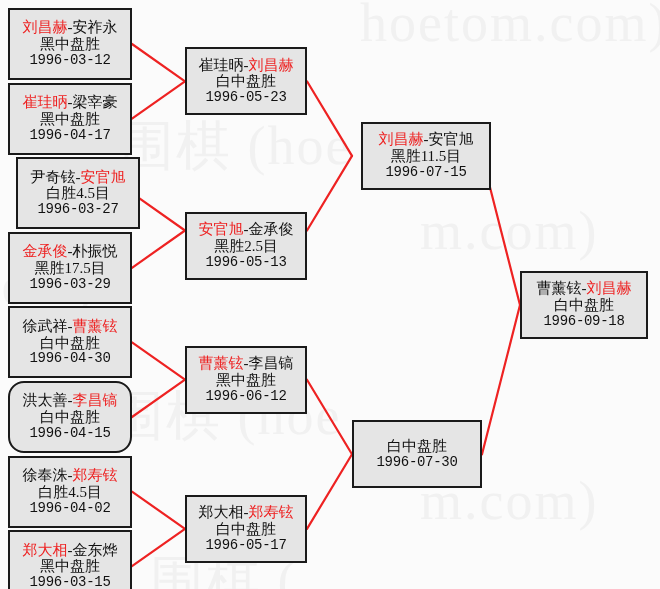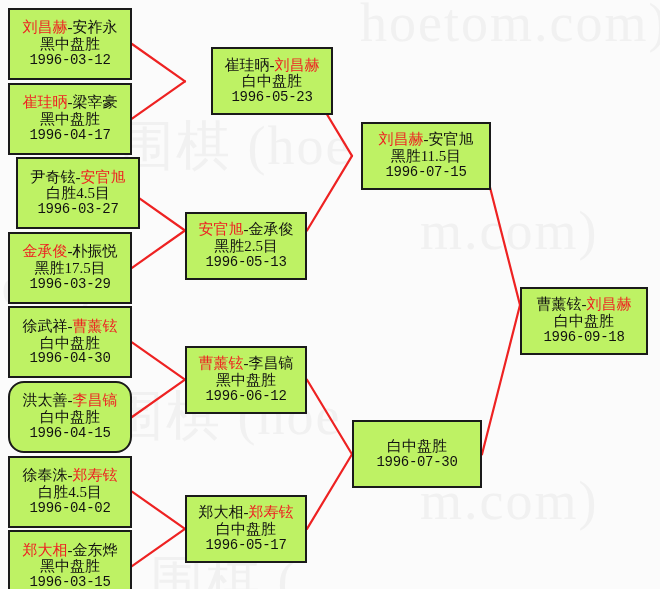--- a/index.html
+++ b/index.html
@@ -43,21 +43,21 @@
     inset: 0;
     z-index: 1;
     pointer-events: none;
   }
 
   
   .match-box {
     position: absolute;
     z-index: 2;
     box-sizing: border-box;
-    background: #bef264;
+    background: #e5e5e5;
     border: 2px solid #1a1a1a;
     display: flex;
     flex-direction: column;
     align-items: center;
     justify-content: center;
     line-height: 1.12;
   }
   .players {
     font-size: 15px;
     color: #111111;
@@ -146,21 +146,21 @@
       <div class="match-box" style="left: 8px; top: 455.6px; width: 124px; height: 72px;">
         <div class="players"><span class="">徐奉洙</span><span class="sep">-</span><span class="winner">郑寿铉</span></div>
         <div class="result">白胜4.5目</div>
         <div class="date">1996-04-02</div>
       </div>
       <div class="match-box" style="left: 8px; top: 530.2px; width: 124px; height: 72px;">
         <div class="players"><span class="winner">郑大相</span><span class="sep">-</span><span class="">金东烨</span></div>
         <div class="result">黑中盘胜</div>
         <div class="date">1996-03-15</div>
       </div>
-      <div class="match-box" style="left: 185px; top: 47.3px; width: 122px; height: 68px; margin-left: 26px;">
+      <div class="match-box" style="left: 185px; top: 47.3px; width: 122px; height: 68px;">
         <div class="players"><span class="">崔珪昞</span><span class="sep">-</span><span class="winner">刘昌赫</span></div>
         <div class="result">白中盘胜</div>
         <div class="date">1996-05-23</div>
       </div>
       <div class="match-box" style="left: 185px; top: 212px; width: 122px; height: 68px;">
         <div class="players"><span class="winner">安官旭</span><span class="sep">-</span><span class="">金承俊</span></div>
         <div class="result">黑胜2.5目</div>
         <div class="date">1996-05-13</div>
       </div>
       <div class="match-box" style="left: 185px; top: 345.7px; width: 122px; height: 68px;">
@@ -175,20 +175,20 @@
       </div>
       <div class="match-box" style="left: 361px; top: 121.9px; width: 130px; height: 68px;">
         <div class="players"><span class="winner">刘昌赫</span><span class="sep">-</span><span class="">安官旭</span></div>
         <div class="result">黑胜11.5目</div>
         <div class="date">1996-07-15</div>
       </div>
       <div class="match-box" style="left: 352px; top: 420.3px; width: 130px; height: 68px;">
         <div class="result">白中盘胜</div>
         <div class="date">1996-07-30</div>
       </div>
-      <div class="match-box" style="left: 520px; top: 271.1px; width: 128px; height: 68px; margin-top: 16px;">
+      <div class="match-box" style="left: 520px; top: 271.1px; width: 128px; height: 68px;">
         <div class="players"><span class="">曹薰铉</span><span class="sep">-</span><span class="winner">刘昌赫</span></div>
         <div class="result">白中盘胜</div>
         <div class="date">1996-09-18</div>
       </div>
     </div>
 
 </div>
 
 </body></html>

